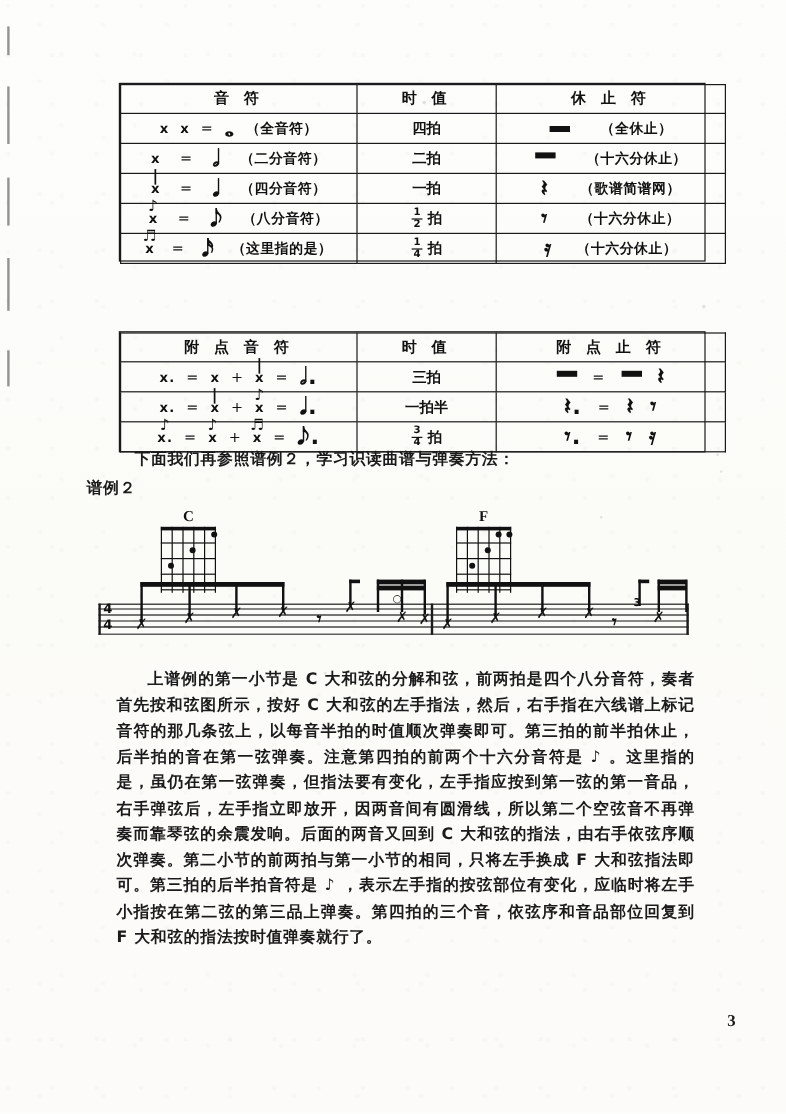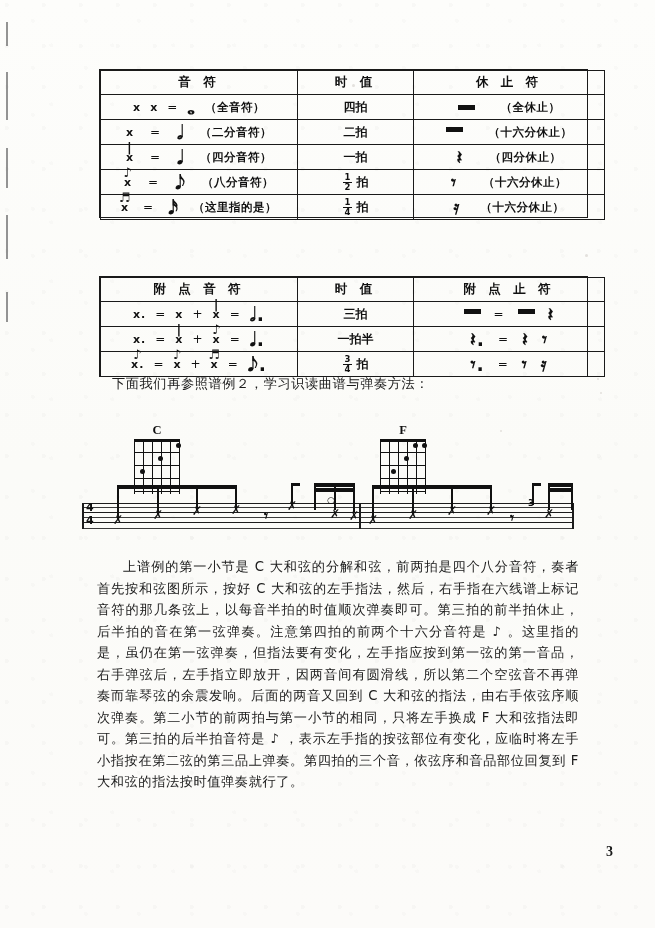--- a/index.html
+++ b/index.html
@@ -57,21 +57,21 @@
   .frac .num{border-bottom:1.1px solid #111;padding:0 2px;}
   .valwrap{display:flex;align-items:center;justify-content:center;gap:4px;height:100%;font-size:12px;}
 
   .restbar{display:inline-block;width:17px;height:5px;background:#111;vertical-align:middle;}
   .restbar.hang{position:relative;top:-3px;}
 
   
   .para{
     position:absolute;
     font-family:"DejaVu Sans","Liberation Sans",sans-serif;
-    font-size:13.2px;line-height:21.5px;font-weight:normal;
+    font-size:13.2px;line-height:21.5px;font-weight:bold;
     color:#1b1b1b;text-align:justify;letter-spacing:0.6px;
     -webkit-font-smoothing:none;
   }
   .indent{text-indent:26px;}
 
   
   #score{position:absolute;left:82px;top:425px;width:495px;height:120px;}
   .staff-line{position:absolute;left:0;height:1.3px;background:#1c1c1c;}
   .staff-line.thin{height:1px;background:#3a3a3a;}
   .barline{position:absolute;width:1.6px;background:#1c1c1c;}
@@ -182,21 +182,21 @@
           </div>
         </td>
         <td>
           <div class="valwrap">
                 <span>一拍</span>
               </div>
         </td>
         <td>
           <div class="noteline" style="gap:26px;">
             <span class="gly big">𝄽</span>
-            <span class="lbl">（四分休止）</span>
+            <span class="lbl">（歌谱简谱网）</span>
           </div>
         </td>
       </tr>
 
       <tr class="cellrow">
         <td>
           <div class="noteline" style="gap:16px;">
             <span class="xsym">x<i class="up">♪</i></span>
             <span class="sym">=</span>
             <span class="gly big">𝅘𝅥𝅮</span>
@@ -340,20 +340,21 @@
             <span class="gly big">𝄾</span>
             <span class="gly big">𝄿</span>
           </div>
         </td>
       </tr>
     </tbody>
       </table>
   </div>
 
   <div class="para indent" style="left:86px;top:373px;width:490px;">下面我们再参照谱例２，学习识读曲谱与弹奏方法：</div>
+  <div class="para" style="left:72px;top:397px;width:200px;">谱例２</div>
 
   <div id="score">
 
     <div class="chordbox" style="left:52px;top:14px;width:46px;height:55px;">
       <span class="cname">C</span>
       <div class="grid" style="width:46px;height:55px;">
         <div class="gh gnut" style="top:0;left:0;width:46px;"></div>
         <div class="gh" style="top:13px;left:0;width:46px;"></div>
         <div class="gh" style="top:26px;left:0;width:46px;"></div>
         <div class="gh" style="top:39px;left:0;width:46px;"></div>

